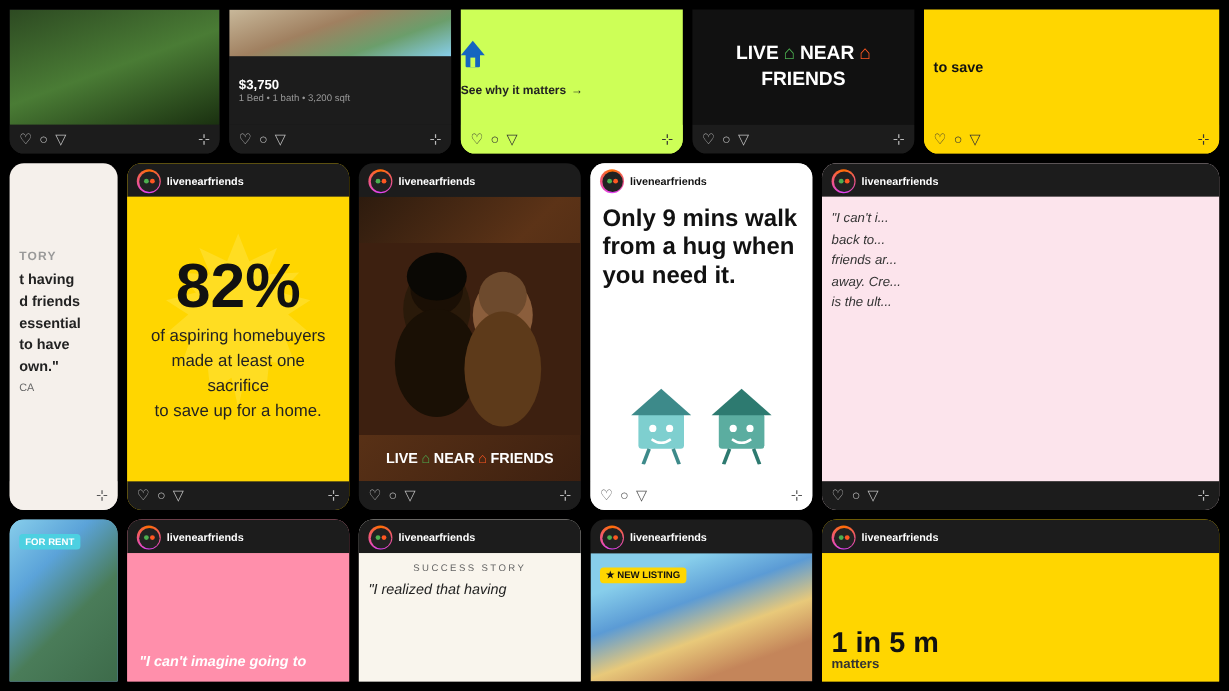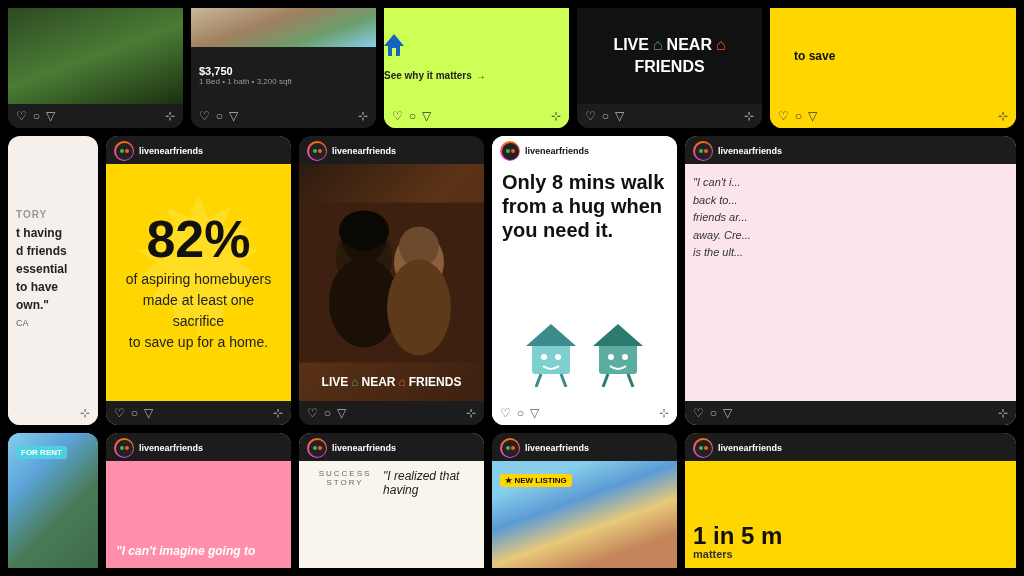--- a/index.html
+++ b/index.html
@@ -200,21 +200,21 @@
         <div class="fi">
           <span class="ico">♡</span>
           <span class="ico">○</span>
           <span class="ico">▽</span>
         </div>
         <span class="ico">⊹</span>
       </div>
     </div>
 
     <div class="card-wrap" style="flex:1; border-radius:0 0 12px 12px; background:#FFD600; overflow:hidden;">
-      <div class="card-inner-content" style="flex:1;display:flex;align-items:center;justify-content:flex-start;padding:24px;">
+      <div class="card-inner-content" style="flex:1;display:flex;align-items:center;justify-content:flex-start;padding:8px;">
         <div style="font-size:12px;font-weight:700;color:#111;">to save</div>
       </div>
       <div class="footer-bar" style="background:#FFD600;">
         <div class="fi">
           <span class="ico" style="color:#333;">♡</span>
           <span class="ico" style="color:#333;">○</span>
           <span class="ico" style="color:#333;">▽</span>
         </div>
         <span class="ico" style="color:#333;">⊹</span>
       </div>
@@ -326,21 +326,21 @@
           <div class="av-in">
             <div class="av-dot">
               <span></span>
                 <span></span>
             </div>
           </div>
         </div>
         <span class="uname" style="color:#111;">livenearfriends</span>
       </div>
       <div class="card-inner-content" style="flex:1;background:#fff;padding:6px 10px;display:flex;flex-direction:column;justify-content:space-between;">
-        <div style="font-size:20px;font-weight:900;color:#111;line-height:1.2;">Only 8 mins walk from a hug when you need it.</div>
+        <div style="font-size:20px;font-weight:900;color:#111;line-height:1.2;">Only 9 mins walk from a hug when you need it.</div>
 
         <div style="display:flex;gap:12px;justify-content:center;padding:8px 0;">
           <svg width="55" height="65" viewBox="0 0 55 65">
             <rect x="8" y="22" width="38" height="30" fill="#7ecfcf" rx="3"></rect>
             <polygon points="27,2 2,24 52,24" fill="#3d8a8a"></polygon>
 
             <circle cx="20" cy="35" r="3" fill="#fff"></circle>
             <circle cx="34" cy="35" r="3" fill="#fff"></circle>
             <path d="M 19 44 Q 27 50 35 44" stroke="#fff" stroke-width="2" fill="none"></path>
 
@@ -432,21 +432,21 @@
         <div class="av">
           <div class="av-in">
             <div class="av-dot">
               <span></span>
                 <span></span>
             </div>
           </div>
         </div>
         <span class="uname">livenearfriends</span>
       </div>
-      <div style="flex:1;padding:8px;background:#f9f5ed;display:flex;">
+      <div style="flex:1;padding:8px;background:#f9f5ed;display:flex;flex-direction:column;">
         <div style="font-size:8px;letter-spacing:2px;color:#666;text-align:center;margin-bottom:6px;">SUCCESS STORY</div>
         <div style="font-size:12px;color:#222;font-style:italic;">"I realized that having</div>
       </div>
     </div>
 
     <div class="card-wrap" style="width:185px; border-radius:12px 12px 0 0;">
       <div class="hdr">
         <div class="av">
           <div class="av-in">
             <div class="av-dot">

